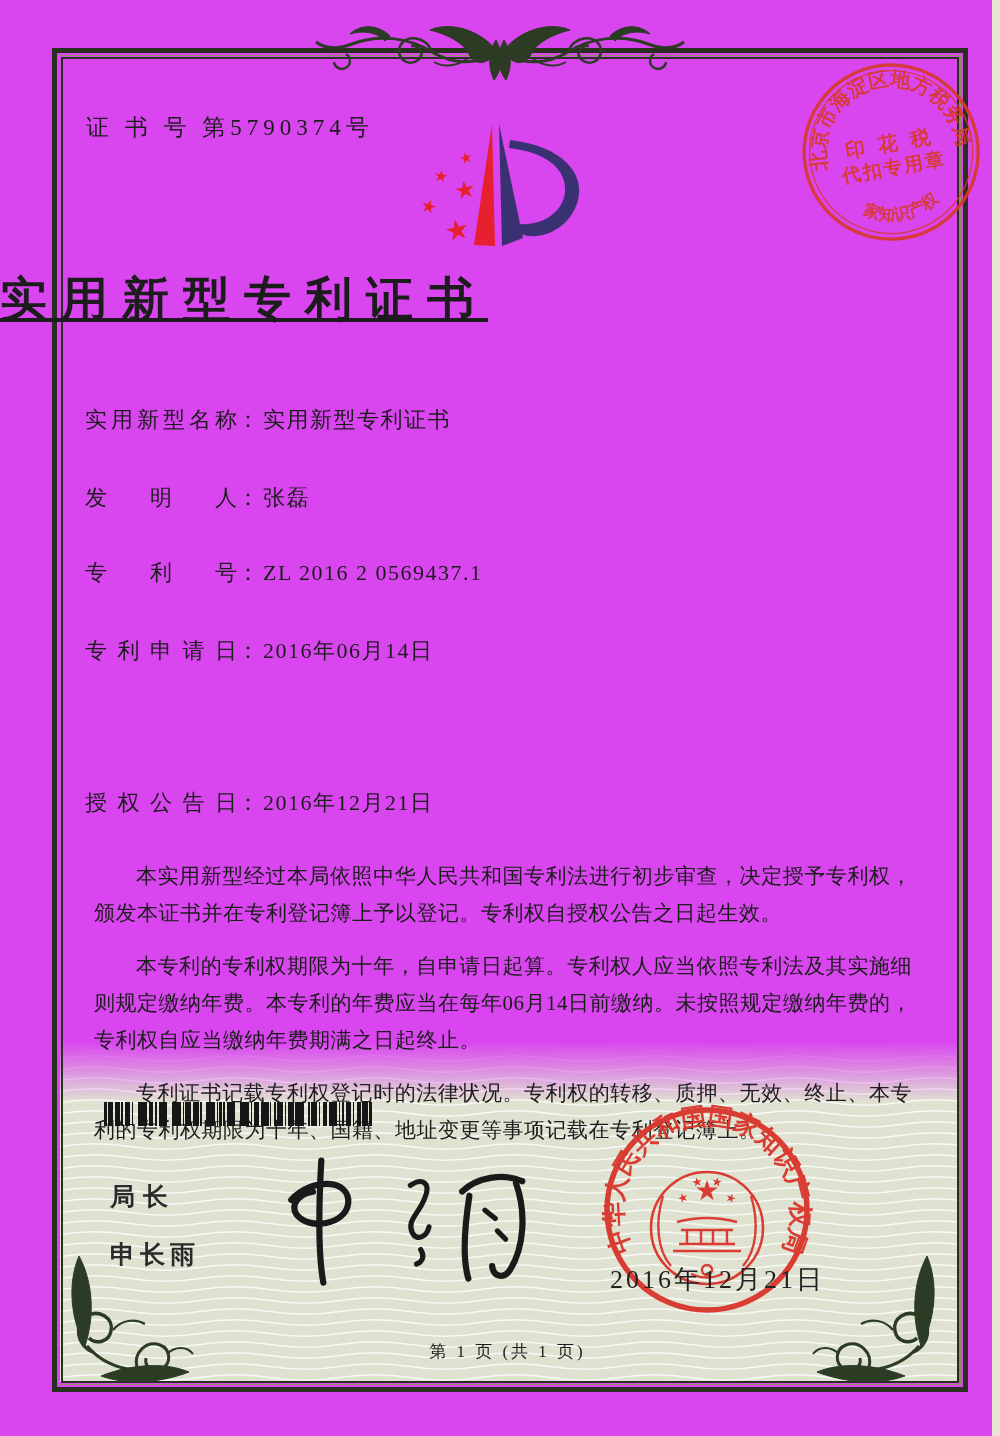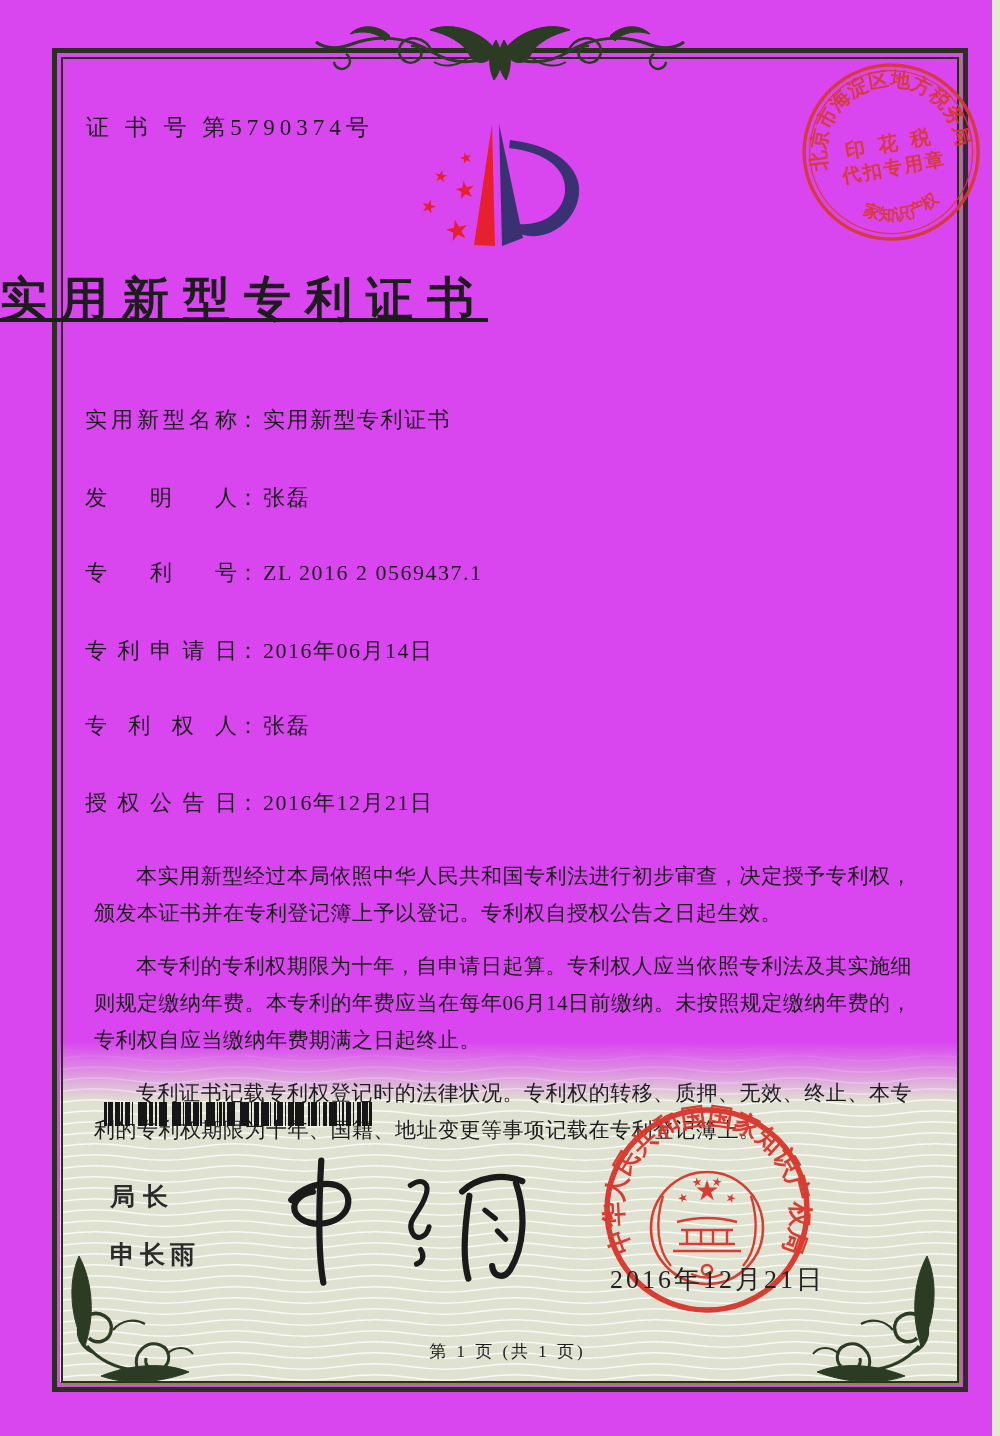--- a/index.html
+++ b/index.html
@@ -152,23 +152,20 @@
     <span class="flabel">实用新型名称</span><span class="colon">：</span><span class="fvalue">实用新型专利证书</span>
   </div>
   <div class="field" style="top:483px">
     <span class="flabel">发明人</span><span class="colon">：</span><span class="fvalue">张磊</span>
   </div>
   <div class="field" style="top:558px">
     <span class="flabel">专利号</span><span class="colon">：</span><span class="fvalue">ZL 2016 2 0569437.1</span>
   </div>
   <div class="field" style="top:636px">
     <span class="flabel">专利申请日</span><span class="colon">：</span><span class="fvalue">2016年06月14日</span>
-  </div>
-  <div class="field" style="top:711px">
-    <span class="flabel">专利权人</span><span class="colon">：</span><span class="fvalue">张磊</span>
   </div>
   <div class="field" style="top:788px">
     <span class="flabel">授权公告日</span><span class="colon">：</span><span class="fvalue">2016年12月21日</span>
   </div>
 
   <div class="body-text">
     <p>本实用新型经过本局依照中华人民共和国专利法进行初步审查，决定授予专利权，颁发本证书并在专利登记簿上予以登记。专利权自授权公告之日起生效。</p>
     <p>本专利的专利权期限为十年，自申请日起算。专利权人应当依照专利法及其实施细则规定缴纳年费。本专利的年费应当在每年06月14日前缴纳。未按照规定缴纳年费的，专利权自应当缴纳年费期满之日起终止。</p>
     <p>专利证书记载专利权登记时的法律状况。专利权的转移、质押、无效、终止、本专利的专利权期限为十年、国籍、地址变更等事项记载在专利登记簿上。</p>
   </div>

